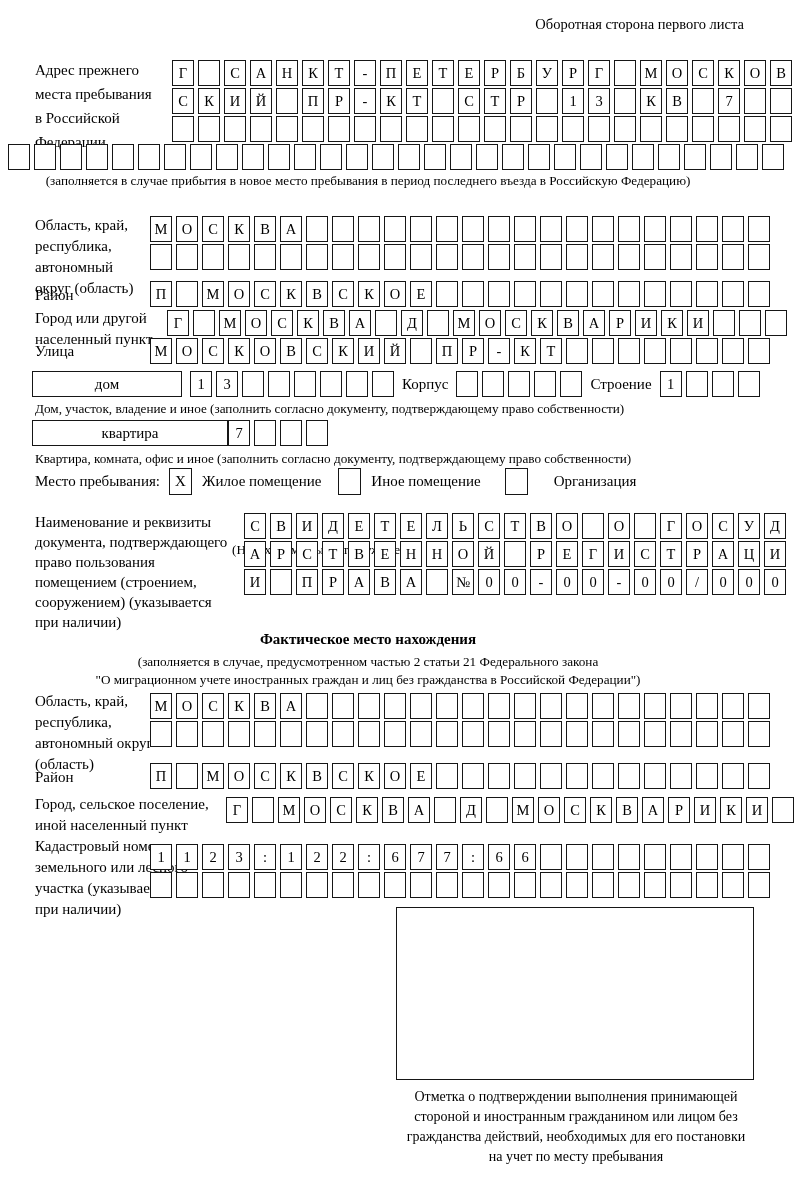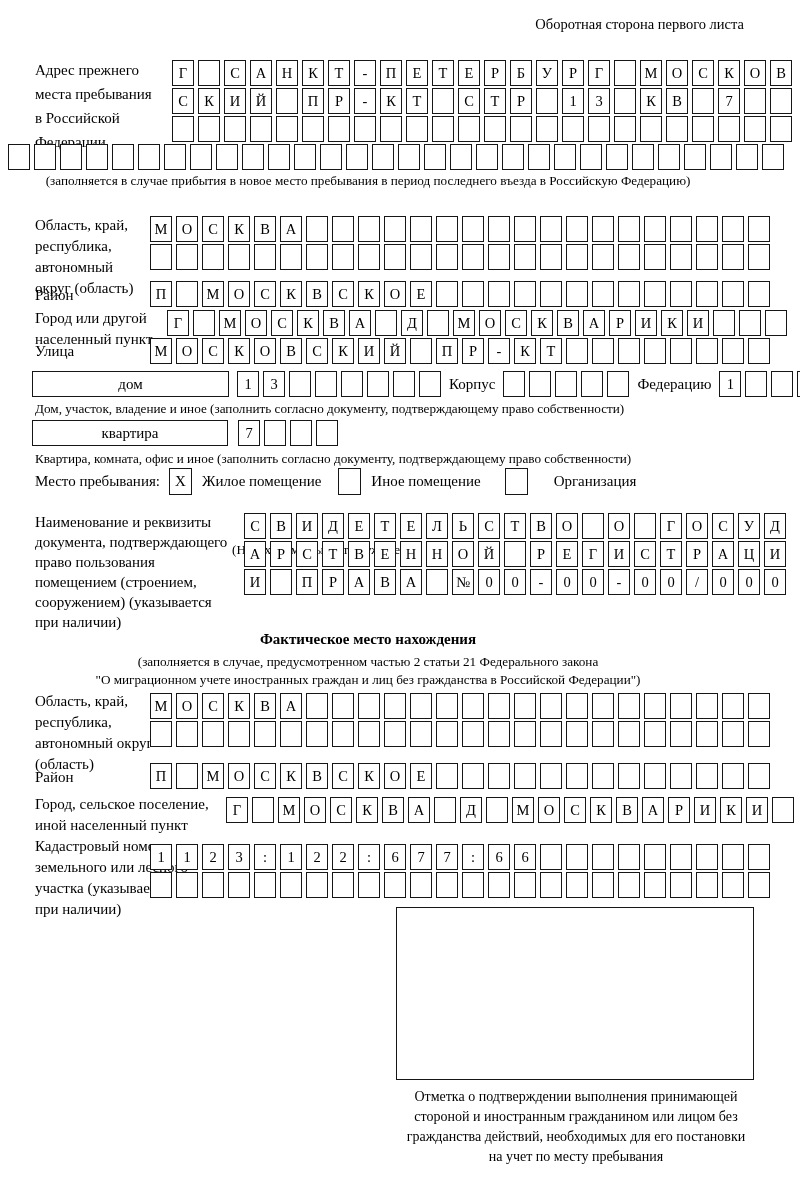--- a/index.html
+++ b/index.html
@@ -291,50 +291,50 @@
       <div class="cell"></div>
       <div class="cell"></div>
       <div class="cell"></div>
       <div class="cell"></div>
       <div class="cell"></div>
       <div class="cell"></div>
       <div class="cell"></div>
     </div>
 
   <div class="abs hrow" style="left:32px; top:371px; gap:8px;">
-    <div class="widebox" style="width:197px;">дом</div>
+    <div class="widebox" style="width:150px;">дом</div>
     <div class="cells">
         <div class="cell">1</div>
         <div class="cell">3</div>
         <div class="cell"></div>
         <div class="cell"></div>
         <div class="cell"></div>
         <div class="cell"></div>
         <div class="cell"></div>
         <div class="cell"></div>
       </div>
     <div class="inline-label">Корпус</div>
     <div class="cells">
         <div class="cell"></div>
         <div class="cell"></div>
         <div class="cell"></div>
         <div class="cell"></div>
         <div class="cell"></div>
       </div>
-    <div class="inline-label">Федерацию</div>
+    <div class="inline-label">Строение</div>
     <div class="cells">
         <div class="cell">1</div>
         <div class="cell"></div>
         <div class="cell"></div>
         <div class="cell"></div>
       </div>
   </div>
   <div class="abs note" style="left:35px; top:401px;">Дом, участок, владение и иное (заполнить согласно документу, подтверждающему право собственности)</div>
 
-  <div class="abs hrow" style="left:32px; top:420px; gap:10px;">
+  <div class="abs hrow" style="left:32px; top:420px; ">
     <div class="widebox" style="width:196px;">квартира</div>
     <div class="cells">
         <div class="cell">7</div>
         <div class="cell"></div>
         <div class="cell"></div>
         <div class="cell"></div>
       </div>
   </div>
   <div class="abs note" style="left:35px; top:451px;">Квартира, комната, офис и иное (заполнить согласно документу, подтверждающему право собственности)</div>
 

